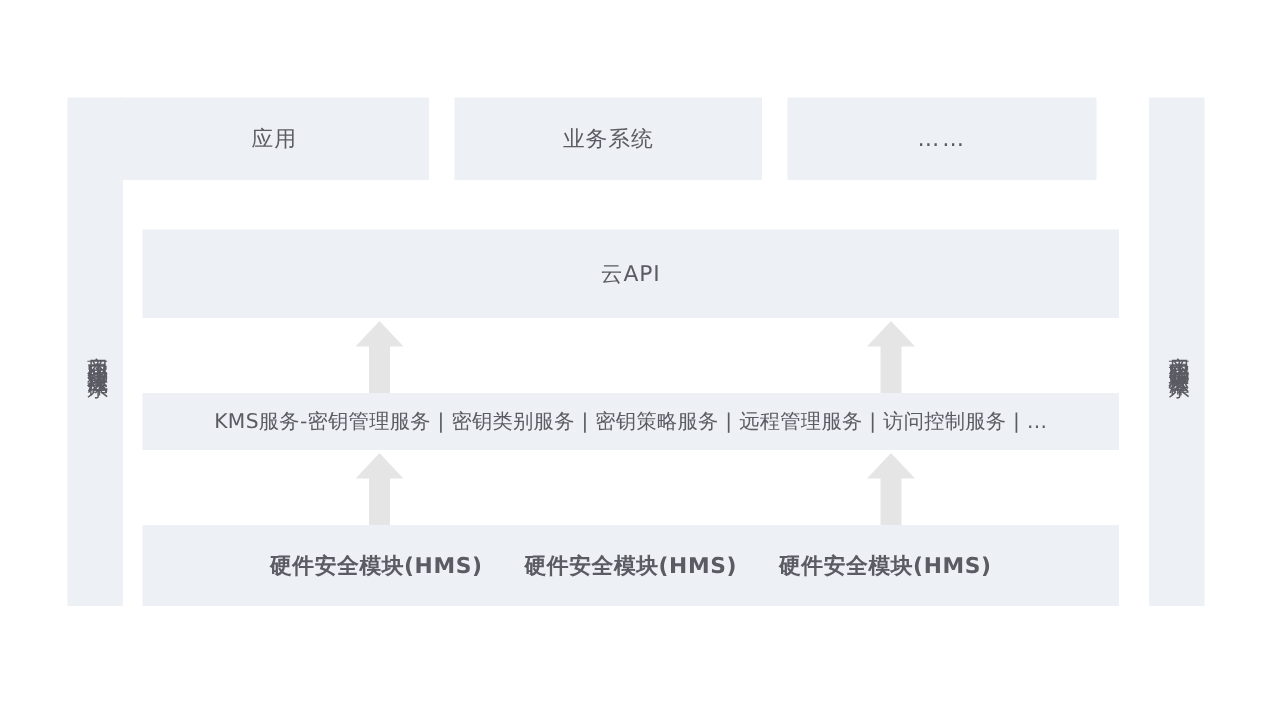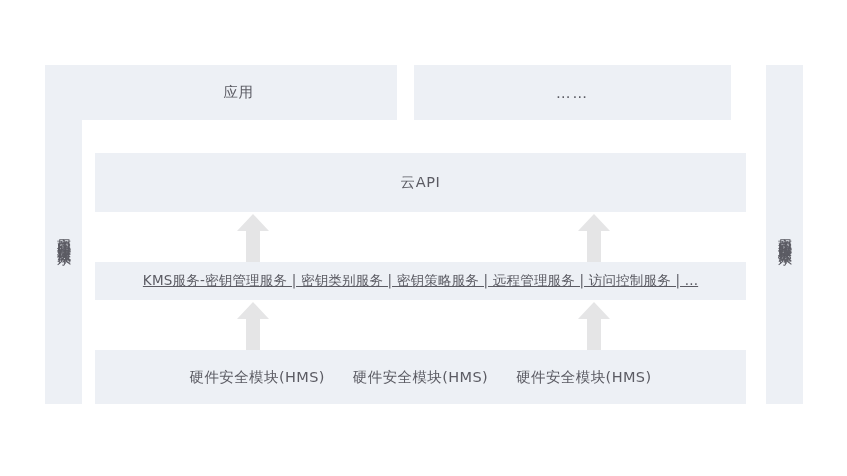--- a/index.html
+++ b/index.html
@@ -85,33 +85,33 @@
   }
 
   
   .band-kms {
     left: 95px;
     top: 262px;
     width: 651px;
     height: 38px;
     font-size: 13.5px;
     letter-spacing: 0.2px;
-    text-decoration: underline;
   }
 
   
   .band-hms {
     left: 95px;
     top: 350px;
     width: 651px;
     height: 54px;
   }
   .hms-inner {
     display: flex;
     gap: 28px;
+    font-weight: bold;
   }
   .hms-item {
     font-size: 14.5px;
     letter-spacing: 0.4px;
     color: #5b5b63;
   }
 
   
   .arrow {
     position: absolute;
@@ -134,20 +134,23 @@
     <span class="rail-text">商用密码法律法规体系</span>
   </div>
 
   <div class="rail rail-right">
     <span class="rail-text">商用密码政策标准体系</span>
   </div>
 
   <div class="toprow">
     <div class="panel">
       <span>应用</span>
+    </div>
+    <div class="panel">
+      <span>业务系统</span>
     </div>
     <div class="panel">
       <span class="dots">……</span>
     </div>
   </div>
 
   <div class="panel band-api">
     <span>云API</span>
   </div>
 

